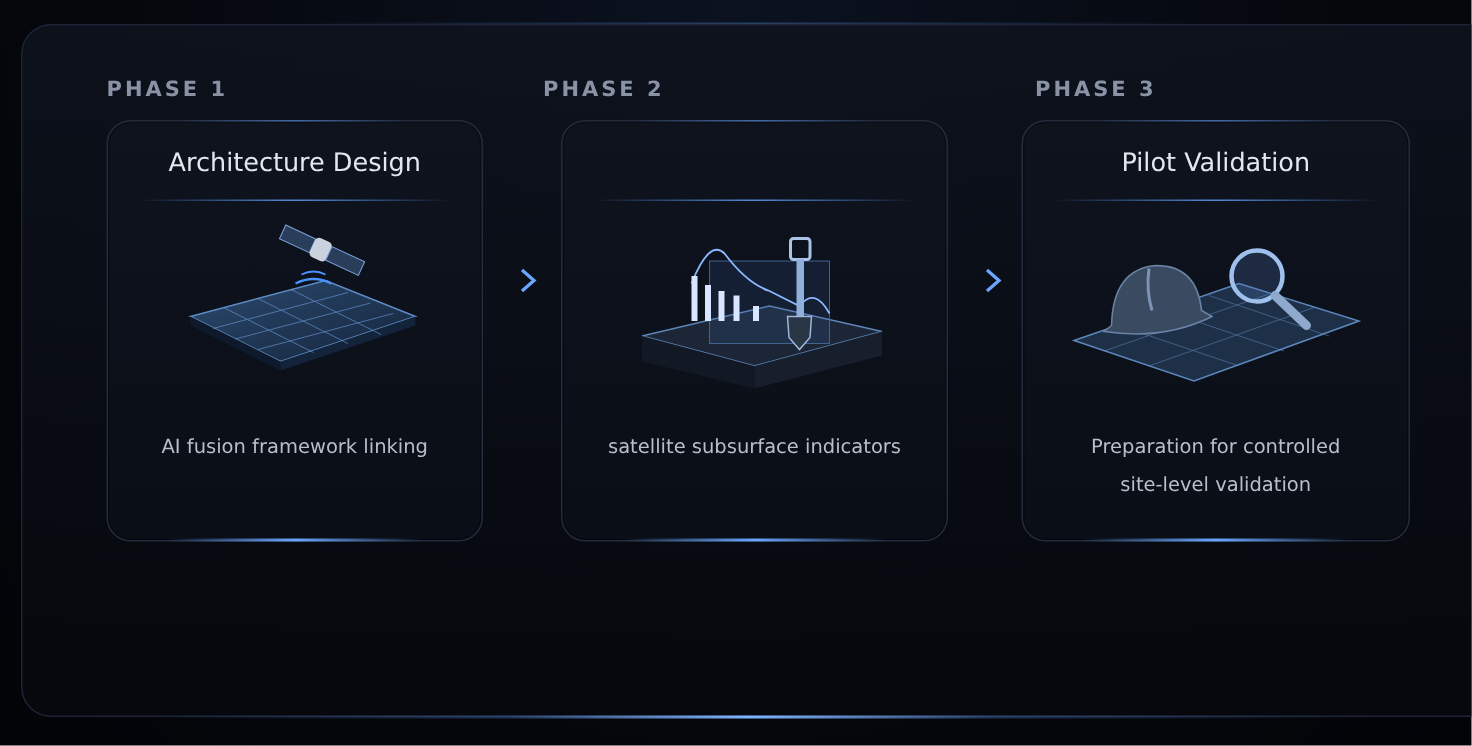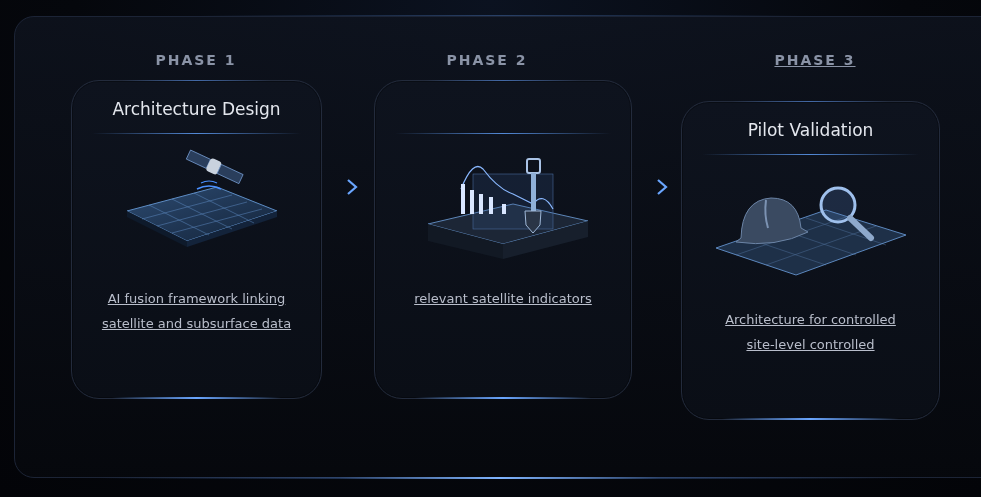--- a/index.html
+++ b/index.html
@@ -16,26 +16,26 @@
   }
   .outer-glow {
     position:absolute; left:100px; top:477px; width:800px; height:2px;
     background: linear-gradient(90deg, rgba(60,110,190,0) 0%, rgba(80,130,210,0.35) 30%, #7fb4ff 50%, rgba(80,130,210,0.35) 70%, rgba(60,110,190,0) 100%);
   }
   .top-glow {
     position:absolute; left:200px; top:15px; width:600px; height:1px;
     background: linear-gradient(90deg, rgba(50,80,130,0), rgba(60,95,150,0.6), rgba(50,80,130,0));
   }
   .phase-label {
-    position:absolute; top:52px; width:250px; text-align:center;
+    position:absolute; top:52px; width:250px; text-align:left;
     color:#8a93a6; font-size:14px; letter-spacing:2px; font-weight:bold;
   }
   .card {
-    position:absolute; top:80px; height:319px;
-    border:1px solid #232b3c; border-radius:28px; box-sizing:border-box;
+    position:absolute; top:80px; height:281px;
+    border:1px solid #232b3c; border-radius:16px; box-sizing:border-box;
     background: linear-gradient(180deg, #0e131e 0%, #0a0e16 100%);
     box-shadow: 0 0 0 1px rgba(0,0,0,0.3) inset;
     padding-left: 37px;
   }
   .card-title {
     position:absolute; top:18px; left:0; right:0; text-align:center;
     color:#e4e7ee; font-size:17px;
   }
   .title-line {
     position:absolute; top:52px; left:20px; right:20px; height:1px;
@@ -48,36 +48,36 @@
   .card-glow-bottom {
     position:absolute; bottom:-1px; left:40px; right:40px; height:2px;
     background: linear-gradient(90deg, rgba(70,120,200,0), #6aa6ff 50%, rgba(70,120,200,0));
   }
   .card-icon {
     position:absolute; top:68px; left:50%; transform:translateX(-50%);
     width:200px; height:110px;
   }
   .card-desc {
     position:absolute; top:205px; left:10px; right:10px; text-align:center;
-    color:#b9becb; font-size:13px; line-height:25px;text-decoration:underline;
+    color:#b9becb; font-size:13px; line-height:25px;
   }
   .arrow {
     position:absolute; top:176px; width:40px; height:22px;
   }
 </style>
 </head>
 <body>
 
 <div class="outer"></div>
 <div class="top-glow"></div>
 <div class="outer-glow"></div>
 
 <div class="phase-label" style="left:71px;">PHASE 1</div>
 <div class="phase-label" style="left:362px;">PHASE 2</div>
-<div class="phase-label" style="left:690px;text-decoration:underline;">PHASE 3</div>
+<div class="phase-label" style="left:690px;">PHASE 3</div>
 
 <div class="card" style="left:71px; width:251px;">
   <div class="card-glow-top"></div>
   <div class="card-title">Architecture Design</div>
   <div class="title-line"></div>
   <svg class="card-icon" viewBox="0 0 200 110">
     <defs>
       <linearGradient id="plate1" x1="0" y1="0" x2="1" y2="1">
         <stop offset="0" stop-color="#2c4a70"></stop>
           <stop offset="1" stop-color="#14243a"></stop>
@@ -97,21 +97,20 @@
     <path d="M100,40 Q112,34 124,40" stroke="#4a90ff" stroke-width="1.5" fill="none"></path>
     <path d="M104,34 Q112,30 120,34" stroke="#4a90ff" stroke-width="1.2" fill="none"></path>
     <g transform="rotate(25 120 20)">
       <rect x="88" y="14" width="22" height="10" fill="#2a3e5c" stroke="#7aa2d8" stroke-width="0.7"></rect>
       <rect x="110" y="12" width="12" height="14" rx="3" fill="#c9d2de"></rect>
       <rect x="122" y="14" width="24" height="10" fill="#2a3e5c" stroke="#7aa2d8" stroke-width="0.7"></rect>
     </g>
   </svg>
   <div class="card-desc">
     <div>AI fusion framework linking</div>
-    <div>satellite and subsurface data</div>
   </div>
   <div class="card-glow-bottom"></div>
 </div>
 
 <svg class="arrow" style="left:320px;" viewBox="0 0 40 22">
   <defs>
     <linearGradient id="arr" x1="0" x2="1">
         <stop offset="0" stop-color="#3f7fd8" stop-opacity="0"></stop>
         <stop offset="1" stop-color="#6aa6ff"></stop>
       </linearGradient>
@@ -134,46 +133,46 @@
       <rect x="67" y="41" width="4" height="24"></rect>
       <rect x="76" y="45" width="4" height="20"></rect>
       <rect x="86" y="48" width="4" height="17"></rect>
       <rect x="99" y="55" width="4" height="10"></rect>
     </g>
     <rect x="124" y="10" width="13" height="14" rx="2" fill="none" stroke="#aac3e6" stroke-width="2"></rect>
     <rect x="128" y="24" width="5" height="40" fill="#8fb0d8"></rect>
     <path d="M122,62 L138,62 L137,76 L130,84 L123,76 Z" fill="#2a3546" stroke="#9fb8d8" stroke-width="1"></path>
   </svg>
   <div class="card-desc">
-    <div>relevant satellite indicators</div>
+    <div>satellite subsurface indicators</div>
   </div>
   <div class="card-glow-bottom"></div>
 </div>
 
 <svg class="arrow" style="left:630px;" viewBox="0 0 40 22">
   <line x1="2" y1="11" x2="36" y2="11" stroke="url(#arr)" stroke-width="2.2"></line>
   <polyline points="28,4 36,11 28,18" fill="none" stroke="#6aa6ff" stroke-width="2.2"></polyline>
 </svg>
 
-<div class="card" style="left:681px; width:259px;margin-top:21px;">
+<div class="card" style="left:681px; width:259px;">
   <div class="card-glow-top"></div>
   <div class="card-title">Pilot Validation</div>
   <div class="title-line"></div>
   <svg class="card-icon" style="width:210px;" viewBox="0 0 210 110">
     <polygon points="10,78 120,40 200,65 90,105" fill="#1e3048" stroke="#5c87bd" stroke-width="1"></polygon>
     <g stroke="#6c97cc" stroke-width="0.5" opacity="0.6">
       <line x1="40" y1="68" x2="120" y2="95"></line>
       <line x1="70" y1="58" x2="150" y2="85"></line>
       <line x1="100" y1="48" x2="180" y2="75"></line>
       <line x1="30" y1="85" x2="140" y2="47"></line>
       <line x1="60" y1="95" x2="170" y2="56"></line>
     </g>
     <path d="M35,68 Q36,30 65,28 Q92,28 95,58 L102,62 Q70,78 30,72 Z" fill="#3a4a61" stroke="#6b84a6" stroke-width="1"></path>
     <path d="M60,30 Q58,45 62,58" stroke="#7c93b3" stroke-width="2" fill="none"></path>
     <circle cx="132" cy="35" r="17" fill="rgba(80,120,180,0.25)" stroke="#9fc0ec" stroke-width="3"></circle>
     <line x1="144" y1="48" x2="165" y2="68" stroke="#8ea9cc" stroke-width="6" stroke-linecap="round"></line>
   </svg>
   <div class="card-desc">
-    <div>Architecture for controlled</div>
-    <div>site-level controlled</div>
+    <div>Preparation for controlled</div>
+    <div>site-level validation</div>
   </div>
   <div class="card-glow-bottom"></div>
 </div>
 
 </body></html>

